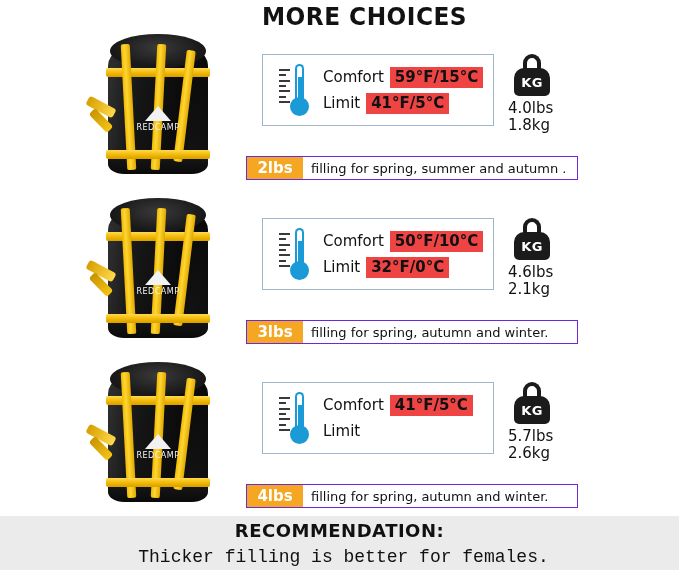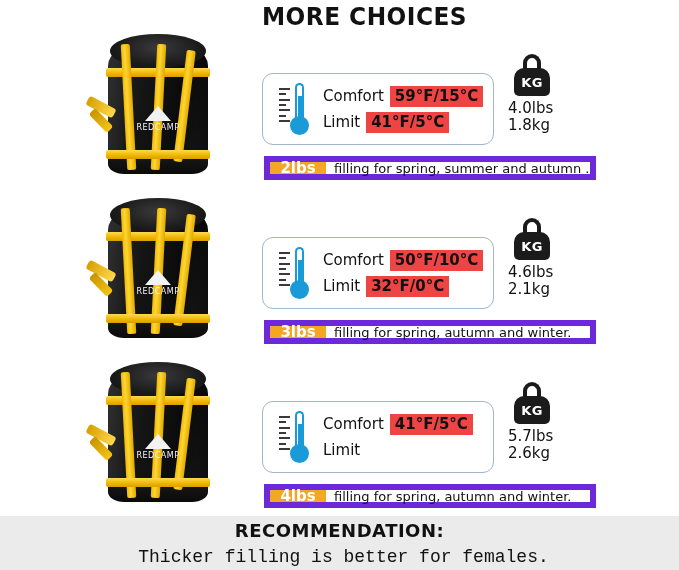--- a/index.html
+++ b/index.html
@@ -121,25 +121,25 @@
     font-size: 8px;
     letter-spacing: 0.5px;
     color: #f2f2f2;
     font-family: "DejaVu Sans", sans-serif;
     font-weight: normal;
   }
 
   
   .spec-card {
     position: absolute;
-    left: 262px; top: 47px;
+    left: 262px; top: 28px;
     width: 232px; height: 72px;
     border: 1px solid #9fb6cc;
     background: #ffffff;
-    border-radius: 11px;
+    border-radius: 0;
   }
   .thermo {
     position: absolute;
     left: 8px; top: 6px;
     width: 46px; height: 60px;
   }
   .thermo-stem {
     position: absolute;
     left: 24px; top: 3px;
     width: 9px; height: 38px;
@@ -242,23 +242,23 @@
     font-size: 15px;
     color: #111;
     font-family: "DejaVu Sans", sans-serif;
     line-height: 17px;
   }
   .weight-lbs { margin-top: 2px; }
 
   
   .fill-bar {
     position: absolute;
-    left: 264px; top: 130px;
+    left: 246px; top: 130px;
     width: 332px; height: 24px;
-    border: 6px solid #6d28d9;
+    border: 1px solid #6d28d9;
     background: #ffffff;
     display: flex;
     align-items: stretch;
   }
   .fill-badge {
     width: 56px;
     background: #f5a623;
     color: #ffffff;
     font-size: 15px;
     font-weight: bold;

